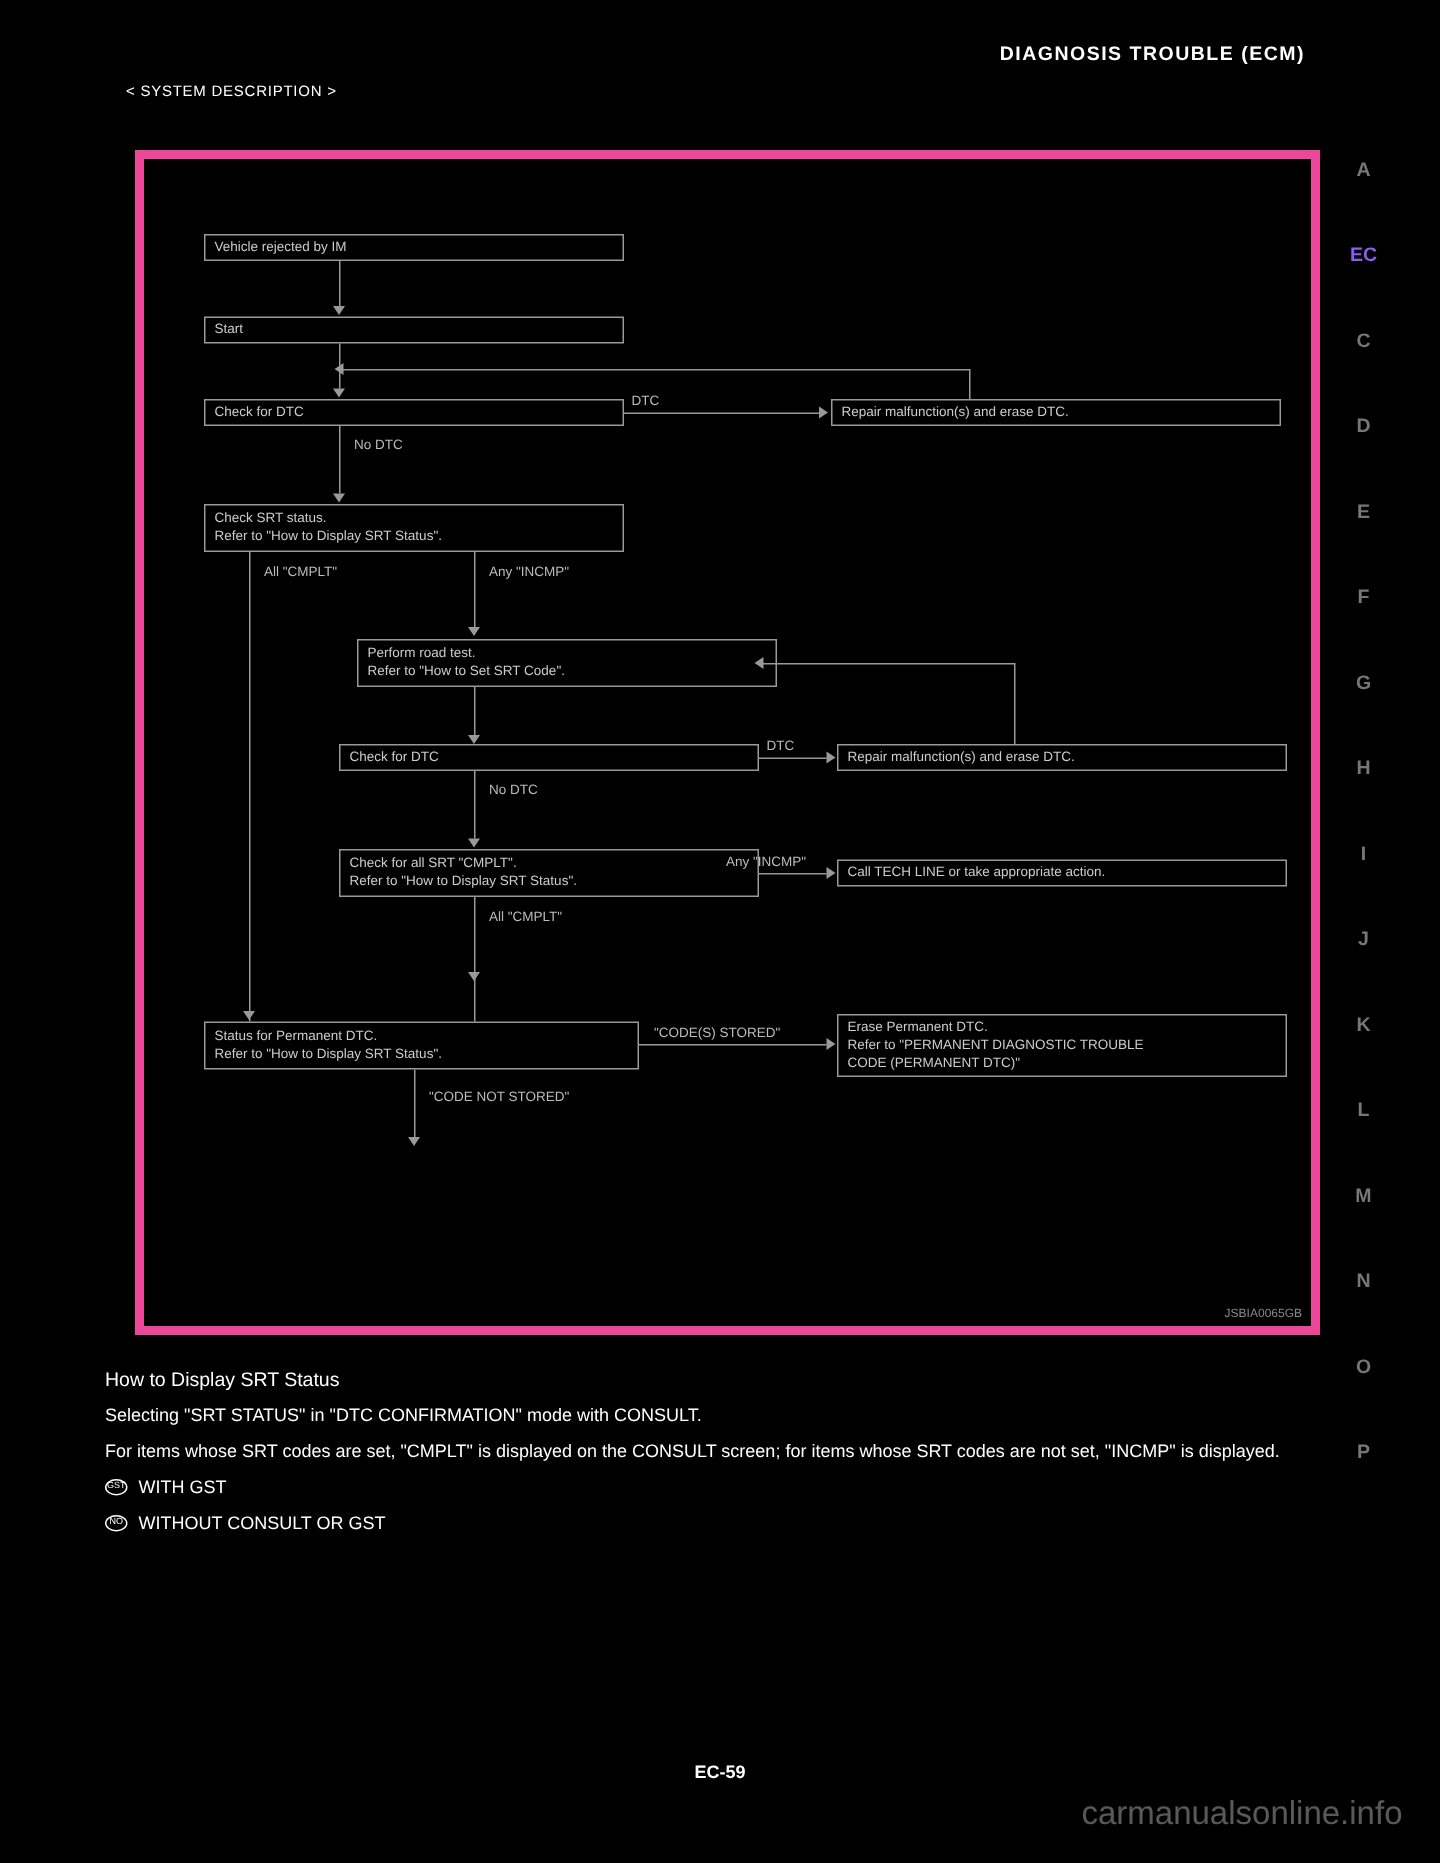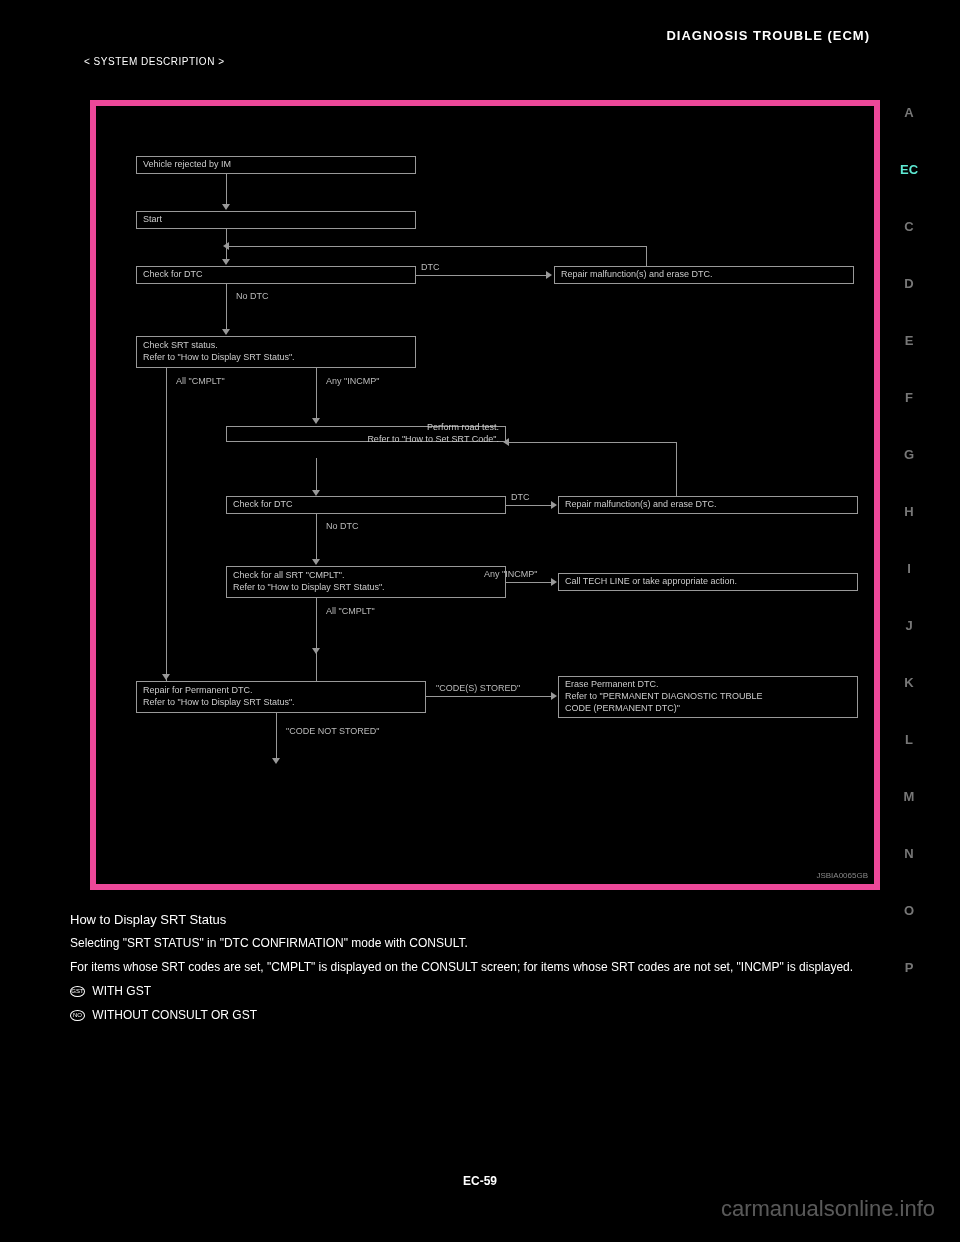--- a/index.html
+++ b/index.html
@@ -39,21 +39,21 @@
       align-items: center;
     }
     .nav-item {
       font-family: Impact, 'Arial Black', sans-serif;
       font-size: 13px;
       font-weight: 900;
       color: #777;
       text-align: center;
     }
     .nav-item.active {
-      color: #5eead4;
+      color: #8b5cf6;
     }
     .diagram-container {
       position: absolute;
       left: 90px;
       top: 100px;
       width: 790px;
       height: 790px;
       border: 6px solid #ec4899;
       background: #000;
     }
@@ -207,21 +207,21 @@
     <span>Refer to "How to Display SRT Status".</span>
   </div>
 
   <div class="arrow-line" style="left:70px; top:262px; width:1px; height:310px;"></div>
   <div class="label" style="left:80px; top:270px;">All "CMPLT"</div>
 
   <div class="arrow-line" style="left:220px; top:262px; width:1px; height:50px;"></div>
   <div class="arrow-head-down" style="left:216px; top:312px;"></div>
   <div class="label" style="left:230px; top:270px;">Any "INCMP"</div>
 
-  <div class="fbox" style="left:130px; top:320px; width:280px; height:16px;text-align:right;">
+  <div class="fbox" style="left:142px; top:320px; width:280px; height:32px;">
     <span>Perform road test.</span>
     <span>Refer to "How to Set SRT Code".</span>
   </div>
 
   <div class="arrow-line" style="left:410px; top:336px; width:170px; height:1px;"></div>
   <div class="arrow-head-left" style="left:407px; top:332px;"></div>
 
   <div class="arrow-line" style="left:220px; top:352px; width:1px; height:32px;"></div>
   <div class="arrow-head-down" style="left:216px; top:384px;"></div>
 
@@ -246,21 +246,21 @@
   <div class="label" style="left:388px; top:463px;">Any "INCMP"</div>
   <div class="fbox" style="left:462px; top:467px; width:300px; height:18px;">Call TECH LINE or take appropriate action.</div>
 
   <div class="arrow-line" style="left:220px; top:492px; width:1px; height:50px;"></div>
   <div class="label" style="left:230px; top:500px;">All "CMPLT"</div>
 
   <div class="arrow-head-down" style="left:216px; top:542px;"></div>
   <div class="arrow-head-down" style="left:66px; top:568px;"></div>
 
   <div class="fbox" style="left:40px; top:575px; width:290px; height:32px;">
-    <span>Repair for Permanent DTC.</span>
+    <span>Status for Permanent DTC.</span>
     <span>Refer to "How to Display SRT Status".</span>
   </div>
 
   <div class="arrow-line" style="left:70px; top:572px; width:1px; height:3px;"></div>
   <div class="arrow-line" style="left:220px; top:542px; width:1px; height:33px;"></div>
 
   <div class="arrow-line" style="left:330px; top:590px; width:125px; height:1px;"></div>
   <div class="arrow-head-right" style="left:455px; top:586px;"></div>
   <div class="label" style="left:340px; top:577px;">"CODE(S) STORED"</div>
   <div class="fbox" style="left:462px; top:570px; width:300px; height:42px;justify-content:center;">

